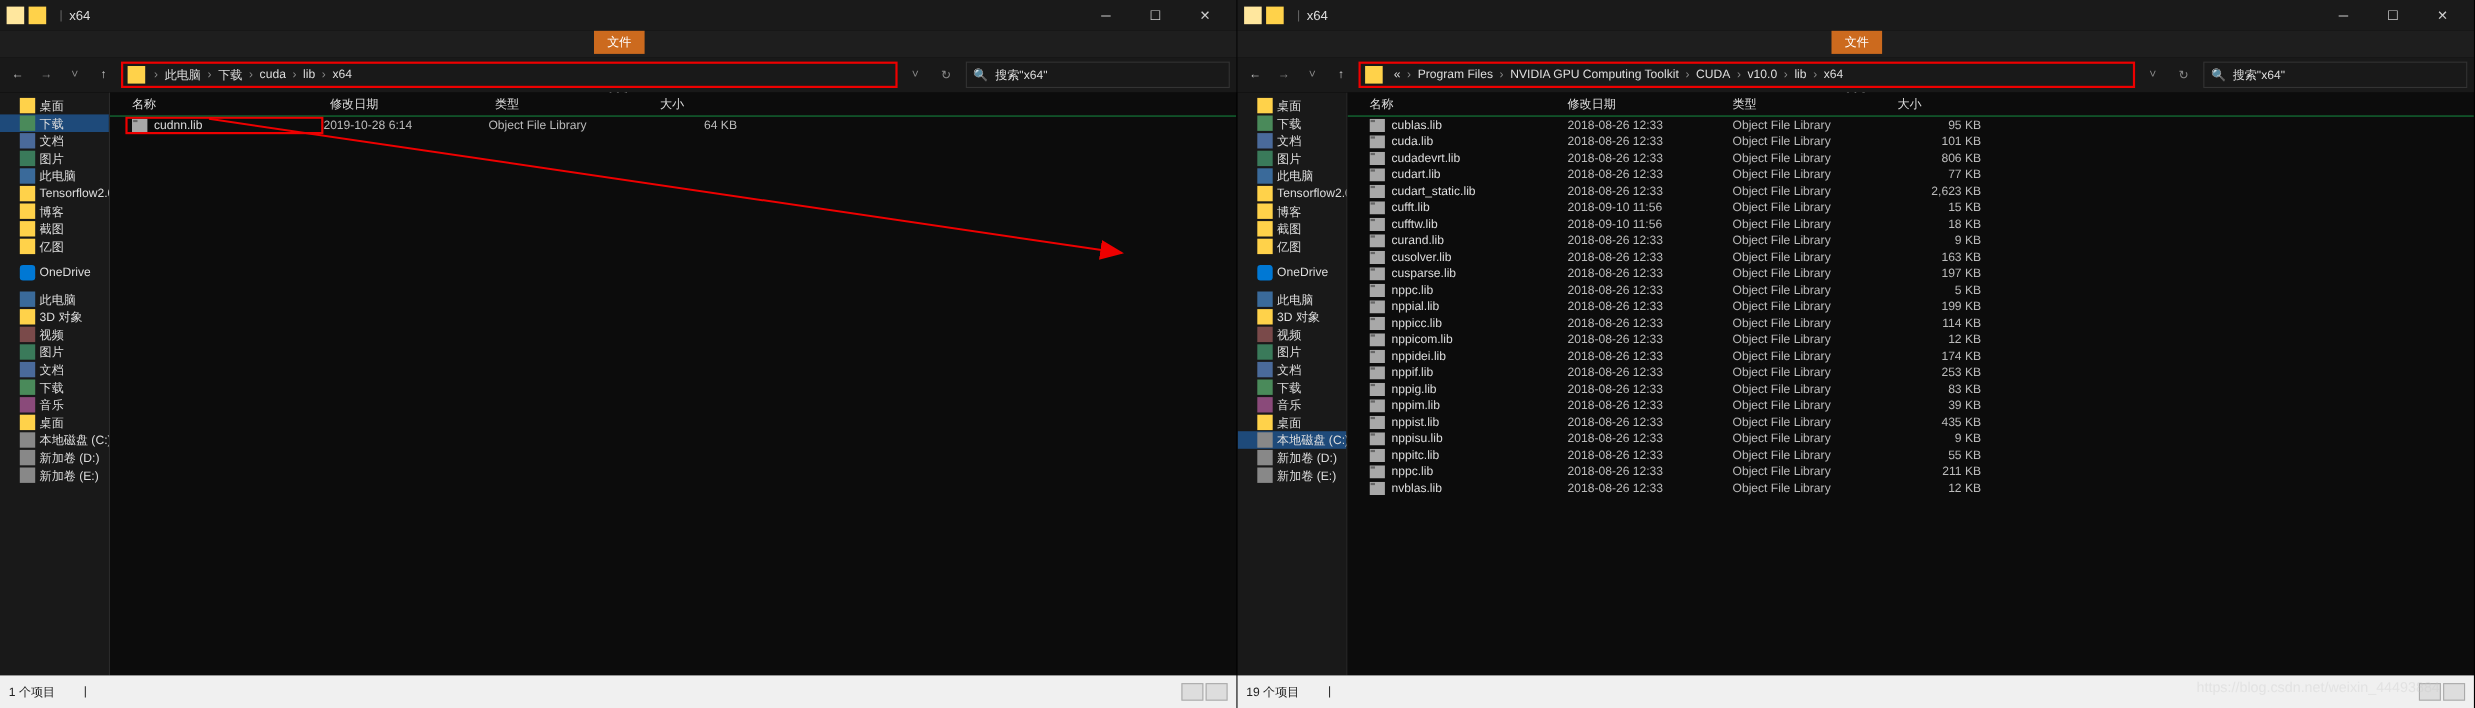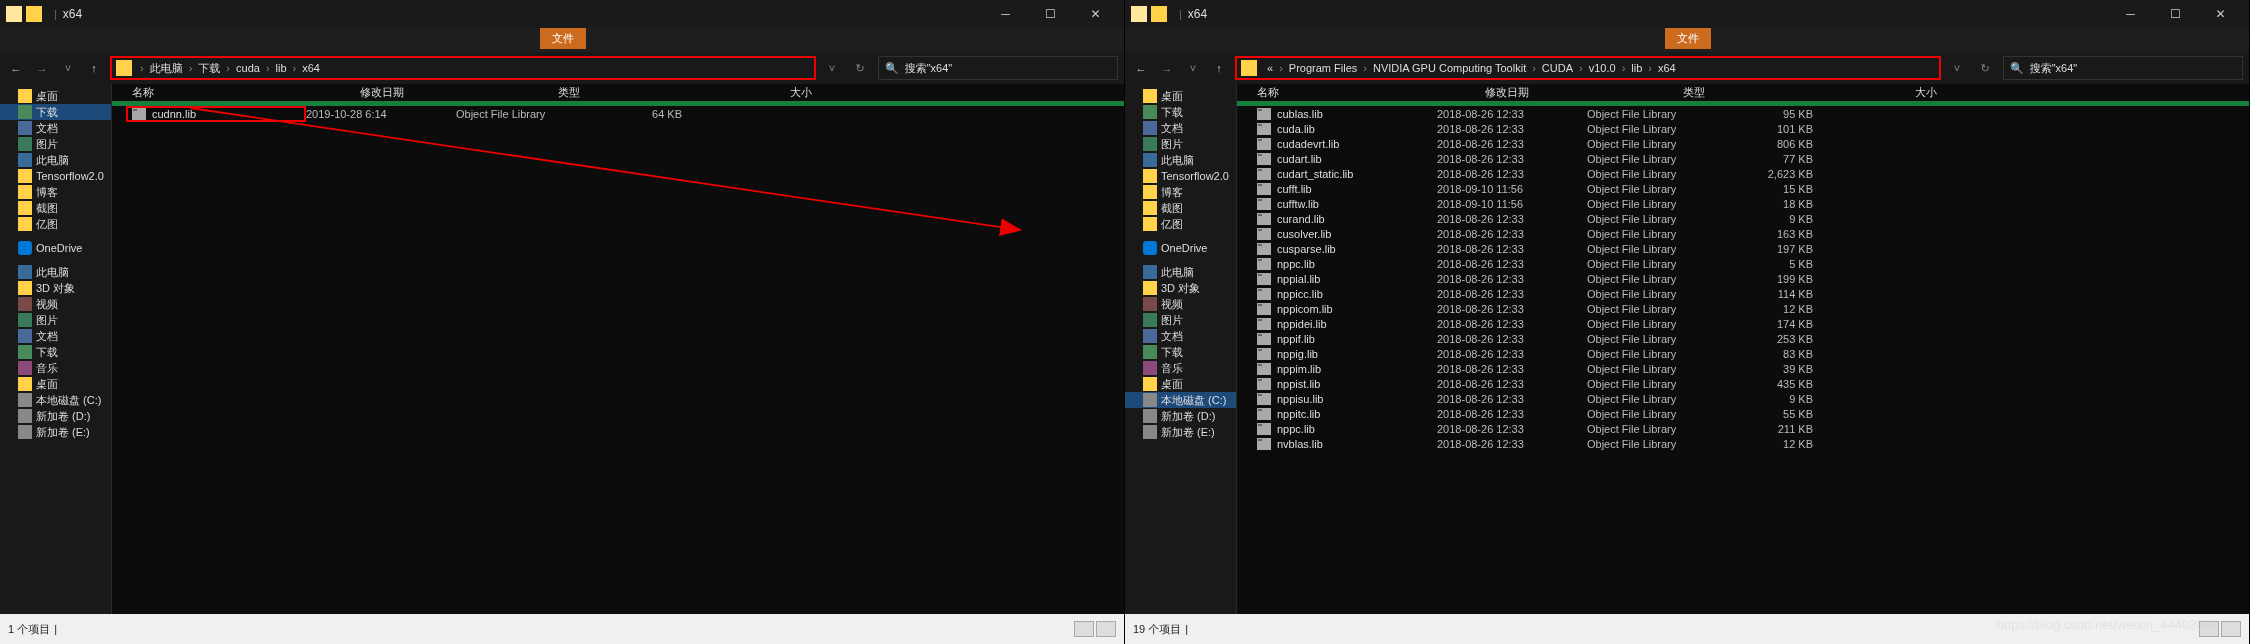--- a/index.html
+++ b/index.html
@@ -21,51 +21,51 @@
 .navbtn.on { color: #ccc; }
 .addrbar { flex: 1; height: 24px; background: #191919; border: 1px solid #333; display: flex; align-items: center; padding: 0 4px; position: relative; }
 .addrbar.hl { border: 2px solid #e00; }
 .addrbar .fold { width: 16px; height: 16px; background: #ffd24a; margin-right: 6px; }
 .crumb { color: #ddd; padding: 0 4px; }
 .cs { color: #888; padding: 0 2px; }
 .refresh { width: 24px; height: 24px; display: flex; align-items: center; justify-content: center; color: #888; }
 .searchbox { width: 240px; height: 24px; background: #191919; border: 1px solid #333; display: flex; align-items: center; padding: 0 6px; color: #777; }
 .searchbox .sicon { margin-right: 6px; color: #888; }
 .body { flex: 1; display: flex; overflow: hidden; }
-.sidebar { width: 112px; background: #191919; border-right: 1px solid #2a2a2a; overflow: hidden; padding-top: 4px; }
+.sidebar { width: 100px; background: #191919; border-right: 1px solid #2a2a2a; overflow: hidden; padding-top: 4px; }
 .sitem { display: flex; align-items: center; padding: 2px 2px 2px 18px; height: 16px; white-space: nowrap; color: #ddd; }
 .sitem.sel { background: #1e4a7a; }
 .sitem.hl { color: #4da3ff; }
 .sitem .si { width: 14px; height: 14px; margin-right: 4px; flex: none; }
 .si.fold { background: #ffd24a; }
 .si.pc { background: #3a6a9a; }
 .si.drv { background: #888; }
 .si.cloud { background: #0078d4; border-radius: 3px; }
 .si.img { background: #3a7a5a; }
 .si.doc { background: #4a6a9a; }
 .si.dl { background: #4a8a5a; }
 .si.mus { background: #8a4a7a; }
 .si.vid { background: #7a4a4a; }
 .sgrp { height: 8px; }
 .listarea { flex: 1; background: #0c0c0c; display: flex; flex-direction: column; overflow: hidden; }
-.colhead { height: 22px; display: flex; align-items: center; border-bottom: 5px solid #15803d; padding-left: 20px; color: #aaa; gap: 48px; }
+.colhead { height: 22px; display: flex; align-items: center; border-bottom: 1px solid #15803d; padding-left: 20px; color: #aaa; }
 .colhead .c1 { width: 180px; }
 .colhead .c2 { width: 150px; }
 .colhead .c3 { width: 150px; }
-.colhead .c4 { width: 90px; text-align: center; }
+.colhead .c4 { width: 90px; text-align: left; }
 .rows { flex: 1; overflow: hidden; }
 .row { height: 15px; display: flex; align-items: center; padding-left: 20px; color: #ddd; }
 .row .ri { width: 14px; height: 12px; margin-right: 6px; background: #a8a8a8; flex: none; position: relative; }
 .row .ri::before { content: ""; position: absolute; left: 1px; top: 1px; width: 4px; height: 2px; background: #666; }
 .row .c1 { width: 180px; display: flex; align-items: center; overflow: hidden; white-space: nowrap; }
 .row .c2 { width: 150px; color: #bbb; }
 .row .c3 { width: 150px; color: #bbb; }
 .row .c4 { width: 90px; color: #bbb; text-align: right; padding-right: 14px; }
 .row.hl .c1 { border: 2px solid #e00; padding: 0 4px; margin-left: -6px; align-items: center; }
-.status { height: 22px; background: #f0f0f0; color: #222; display: flex; align-items: center; padding: 15px 8px; gap: 4px; }
+.status { height: 22px; background: #f0f0f0; color: #222; display: flex; align-items: center; padding: 15px 8px; gap: 26px; }
 .status .sp { color: #222; font-size: 11px; }
 .vicons { margin-left: auto; display: flex; gap: 2px; }
 .vicon { width: 20px; height: 16px; background: #ddd; border: 1px solid #aaa; }
 .arrow-svg { position: absolute; top: 0; left: 0; width: 2250px; height: 644px; pointer-events: none; z-index: 100; }
 .watermark { position: absolute; right: 32px; bottom: 12px; color: rgba(200,200,200,0.35); font-size: 13px; z-index: 101; }
 </style>
 </head>
 <body>
 
 <div class="dual">

